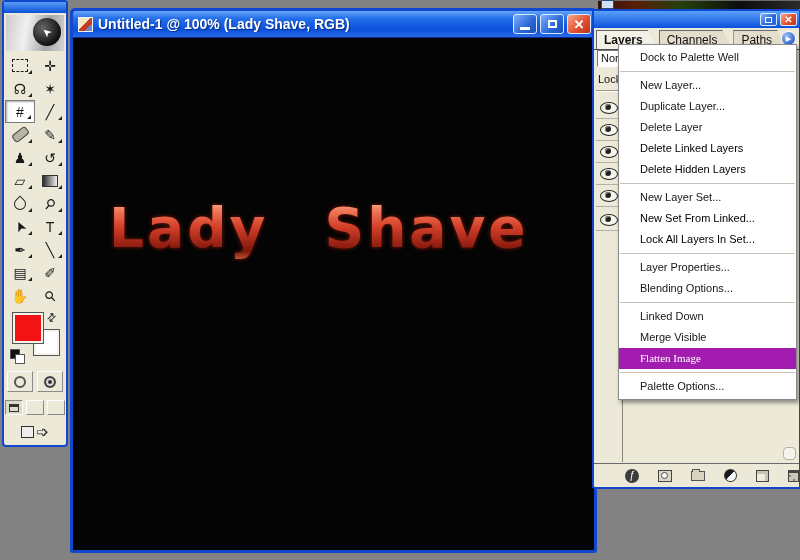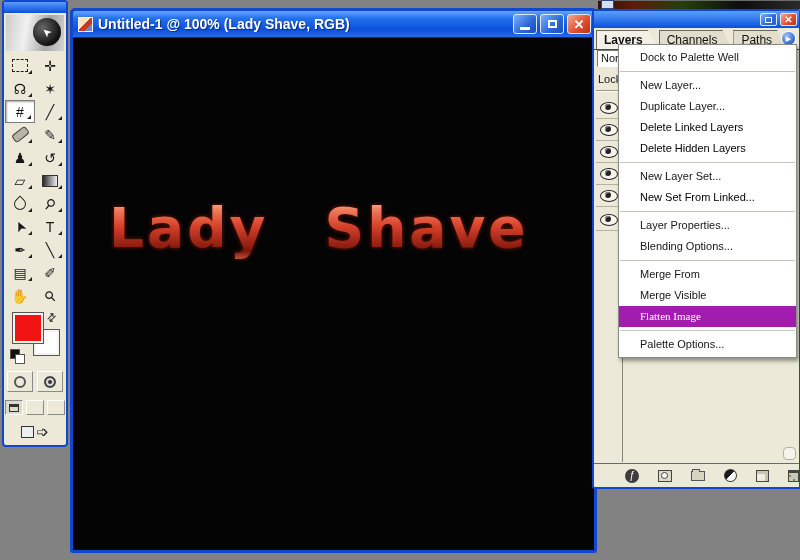--- a/index.html
+++ b/index.html
@@ -331,29 +331,31 @@
       <span class="pb pb-trash"></span>
     </div>
     <div class="grip"></div>
   </div>
 
   <div id="layer-menu">
     <div class="mi">Dock to Palette Well</div>
     <div class="msep"></div>
     <div class="mi">New Layer...</div>
     <div class="mi">Duplicate Layer...</div>
+    <div class="mi">Delete Layer</div>
     <div class="mi disabled">Delete Linked Layers</div>
     <div class="mi disabled">Delete Hidden Layers</div>
     <div class="msep"></div>
     <div class="mi">New Layer Set...</div>
     <div class="mi disabled">New Set From Linked...</div>
+    <div class="mi disabled">Lock All Layers In Set...</div>
     <div class="msep"></div>
     <div class="mi">Layer Properties...</div>
     <div class="mi">Blending Options...</div>
     <div class="msep"></div>
-    <div class="mi">Merge From</div>
+    <div class="mi">Linked Down</div>
     <div class="mi">Merge Visible</div>
     <div class="mi selected">Flatten Image</div>
     <div class="msep"></div>
     <div class="mi">Palette Options...</div>
   </div>
 
 </div>
 
 </body></html>

